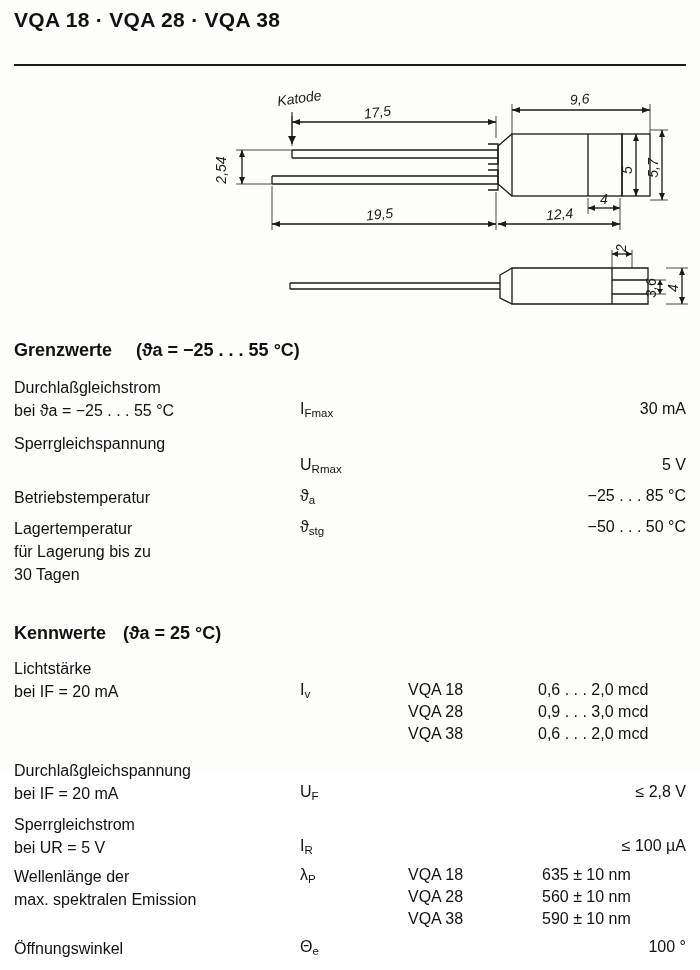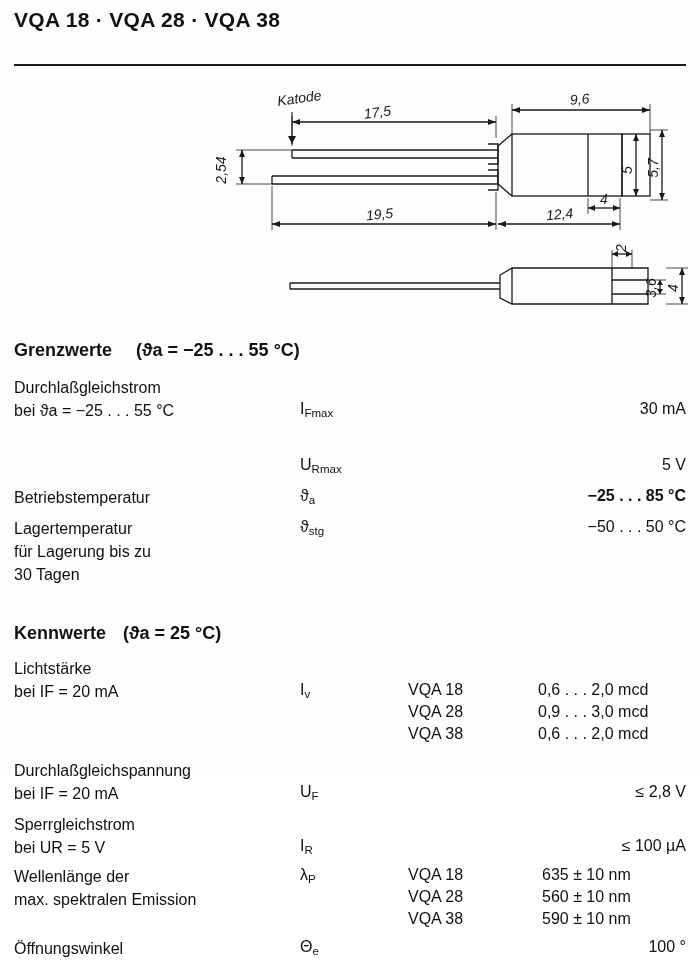--- a/index.html
+++ b/index.html
@@ -222,26 +222,27 @@
     <span>Grenzwerte</span>
     <span style="display:inline-block;width:14px"></span>
     <span class="cond">(ϑa = −25 . . . 55 °C)</span>
   </div>
 
   <div class="row-label" style="left:14px; top:377px;">Durchlaßgleichstrom</div>
   <div class="row-label" style="left:14px; top:400px;">bei ϑa = −25 . . . 55 °C</div>
   <div class="sym" style="left:300px; top:400px;">I<sub>Fmax</sub></div>
   <div class="val r" style="top:400px;">30 mA</div>
 
+  <div class="row-label" style="left:14px; top:433px;">Sperrgleichspannung</div>
   <div class="sym" style="left:300px; top:456px;">U<sub>Rmax</sub></div>
   <div class="val r" style="top:456px;">5 V</div>
 
   <div class="row-label" style="left:14px; top:487px;">Betriebstemperatur</div>
   <div class="sym" style="left:300px; top:487px;">ϑ<sub>a</sub></div>
-  <div class="val r" style="top:487px;font-weight:bold;">−25 . . . 85 °C</div>
+  <div class="val r" style="top:487px;">−25 . . . 85 °C</div>
 
   <div class="row-label" style="left:14px; top:518px;">Lagertemperatur</div>
   <div class="row-label" style="left:14px; top:541px;">für Lagerung bis zu</div>
   <div class="row-label" style="left:14px; top:564px;">30 Tagen</div>
   <div class="sym" style="left:300px; top:518px;">ϑ<sub>stg</sub></div>
   <div class="val r" style="top:518px;">−50 . . . 50 °C</div>
 
   <div class="section-head" style="left:14px; top:623px;">
     <span>Kennwerte</span>
     <span style="display:inline-block;width:7px"></span>

